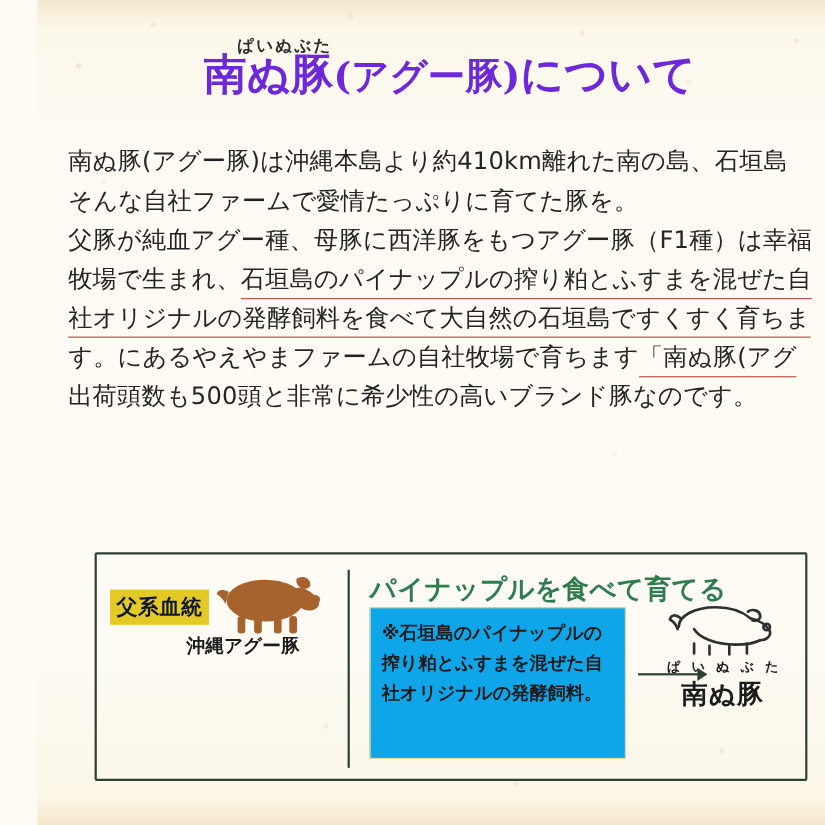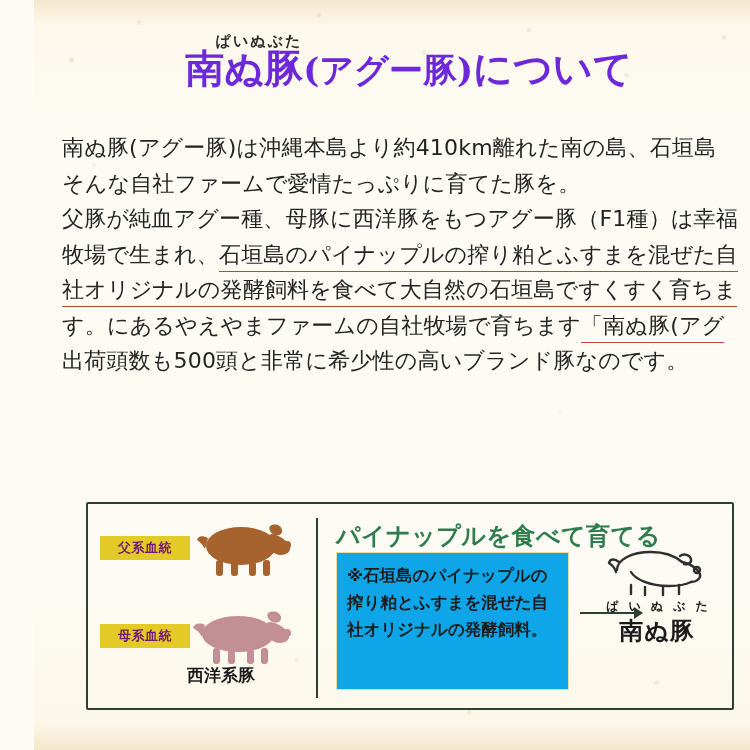--- a/index.html
+++ b/index.html
@@ -112,24 +112,24 @@
     position: absolute;
     left: 8px; top: 10px;
     width: 210px;
   }
   .lineage-row { position: relative; height: 88px; }
   .lineage-tag {
     position: absolute;
     left: 4px;
     top: 22px;
     background: #e3ca26;
-    color: #701a75;
-    font-size: 13px;
-    font-weight: 700;
-    padding: 3px 18px;
+    color: #0f172a;
+    font-size: 19px;
+    font-weight: 700;
+    padding: 3px 6px;
     letter-spacing: 0.5px;
     white-space: nowrap;
   }
   .pig-figure { position: absolute; left: 90px; top: 6px; }
   .lineage-caption {
     position: absolute;
     left: 30px;
     top: 62px;
     width: 190px;
     text-align: center;
@@ -242,41 +242,23 @@
                 <path d="M84 6c5-3 11-1 12 4 1 4-3 6-7 5-4-1-7-6-5-9z"></path>
                 <circle cx="101" cy="25" r="4"></circle>
                 <rect x="30" y="40" width="7" height="16" rx="3"></rect>
                 <rect x="45" y="41" width="7" height="15" rx="3"></rect>
                 <rect x="63" y="41" width="7" height="15" rx="3"></rect>
                 <rect x="77" y="40" width="7" height="16" rx="3"></rect>
                 <path d="M22 18c-6-3-10-2-11 2 3 2 6 5 8 9z"></path>
               </g>
             </svg>
           </div>
+          <div class="lineage-caption">沖縄アグー豚</div>
         </div>
 
-        <div class="lineage-row">
-          <div class="lineage-tag">母系血統</div>
-          <div class="pig-figure">
-            <svg width="108" height="58" viewBox="0 0 108 58">
-              <g fill="#c38f96">
-                <ellipse cx="52" cy="26" rx="36" ry="18"></ellipse>
-                <path d="M84 14c8 1 16 6 19 13 1 5-4 8-9 8-7 0-14-6-15-12-1-5 1-9 5-9z"></path>
-                <path d="M82 5c5-3 12-1 13 4 1 4-4 7-8 5-4-1-7-6-5-9z"></path>
-                <circle cx="101" cy="25" r="4"></circle>
-                <rect x="27" y="40" width="7" height="16" rx="3"></rect>
-                <rect x="42" y="41" width="7" height="15" rx="3"></rect>
-                <rect x="61" y="41" width="7" height="15" rx="3"></rect>
-                <rect x="75" y="40" width="7" height="16" rx="3"></rect>
-                <path d="M19 17c-6-3-11-1-12 3 4 2 7 5 9 9z"></path>
-              </g>
-            </svg>
-          </div>
-          <div class="lineage-caption">西洋系豚</div>
-        </div>
 
       </div>
 
       <div class="divider-v"></div>
 
       <div class="feed-title">パイナップルを食べて育てる</div>
       <div class="feed-box">※石垣島のパイナップルの搾り粕とふすまを混ぜた自社オリジナルの発酵飼料。</div>
 
       <div class="arrow-connect"></div>
 

